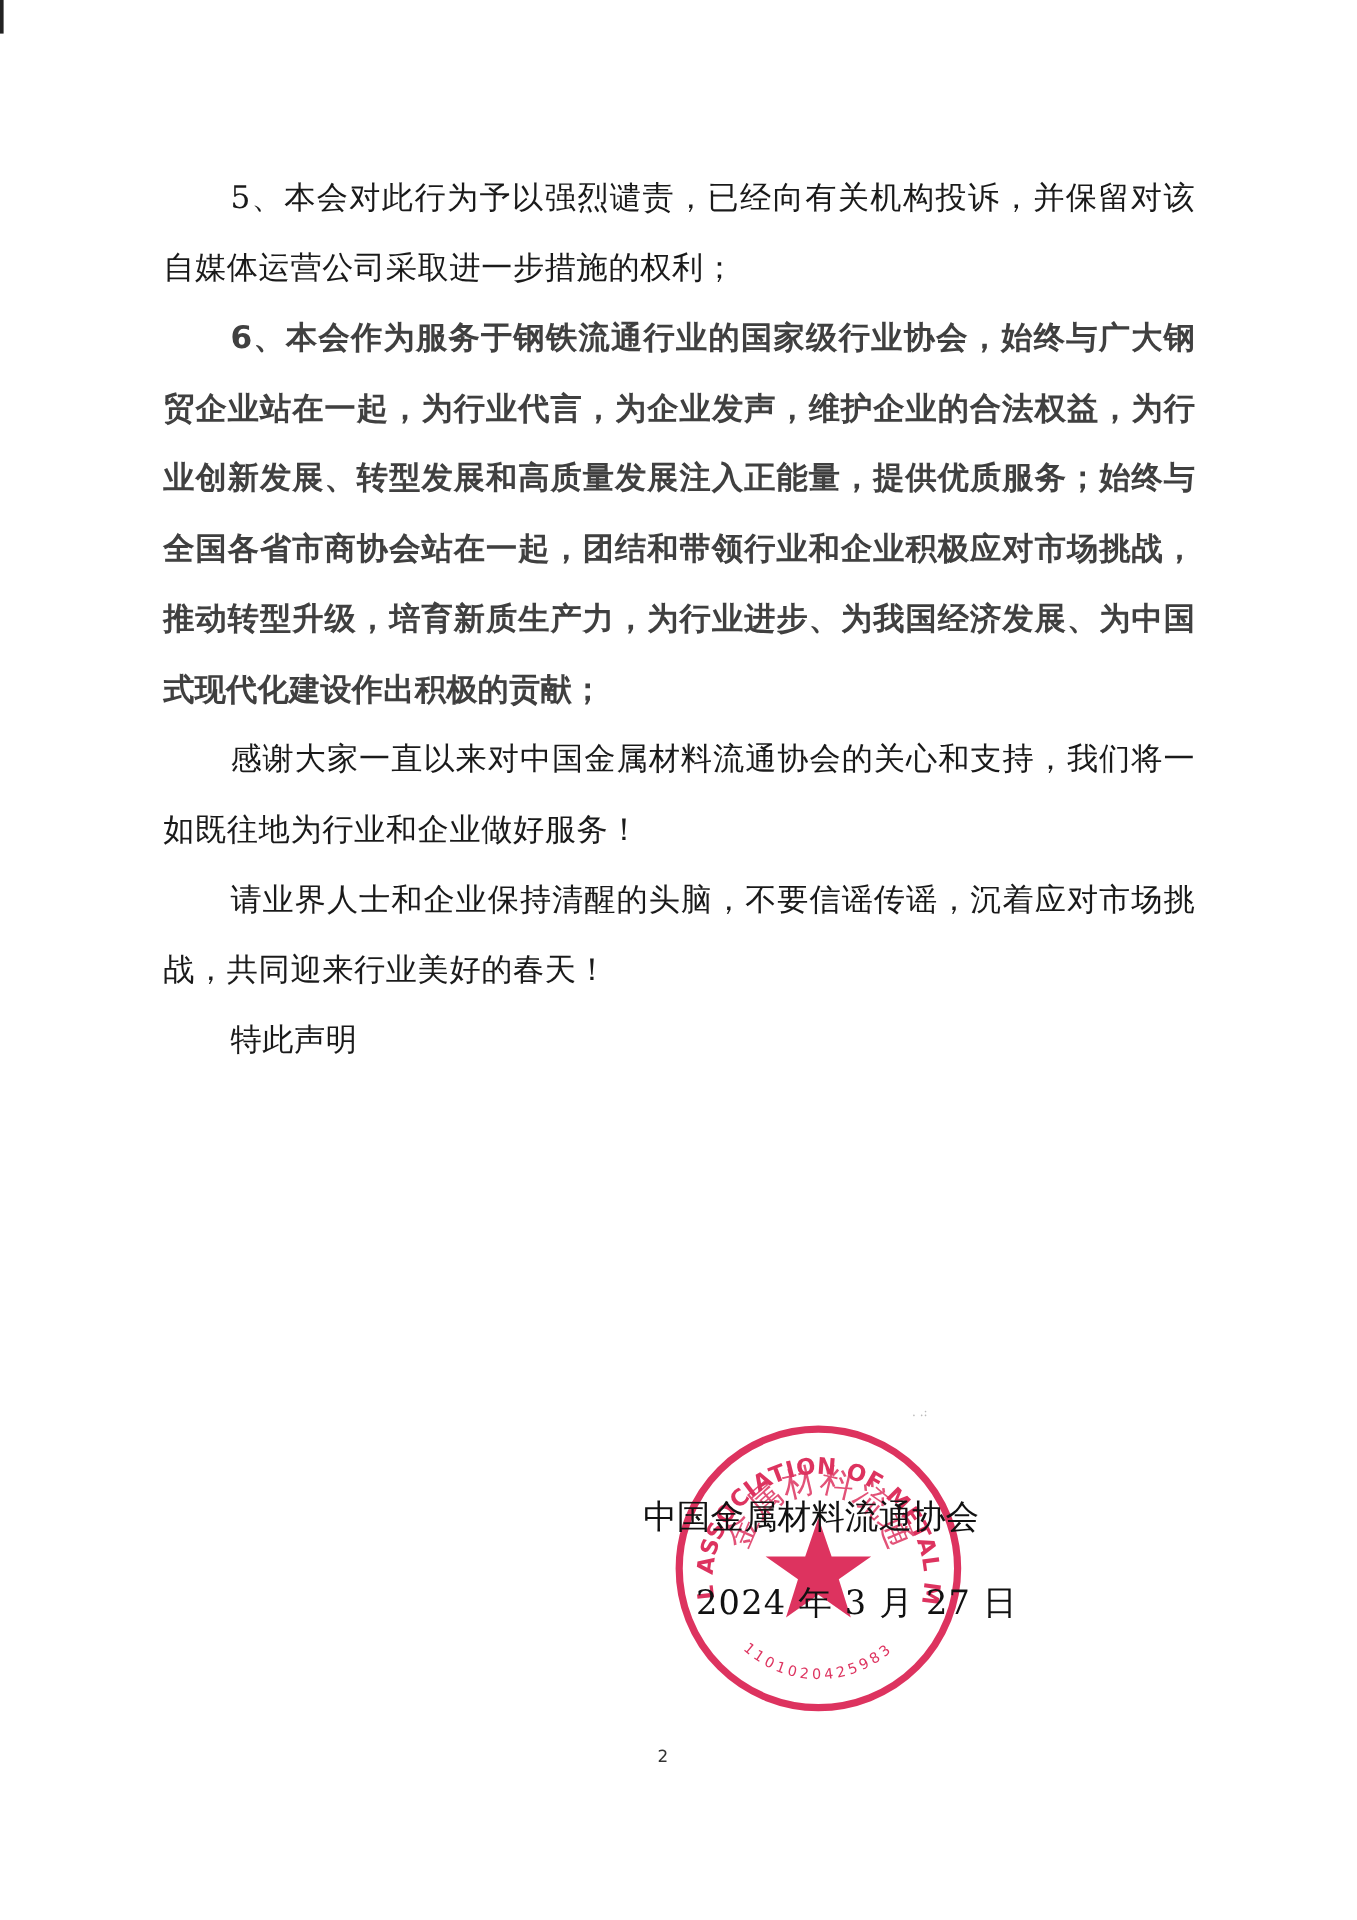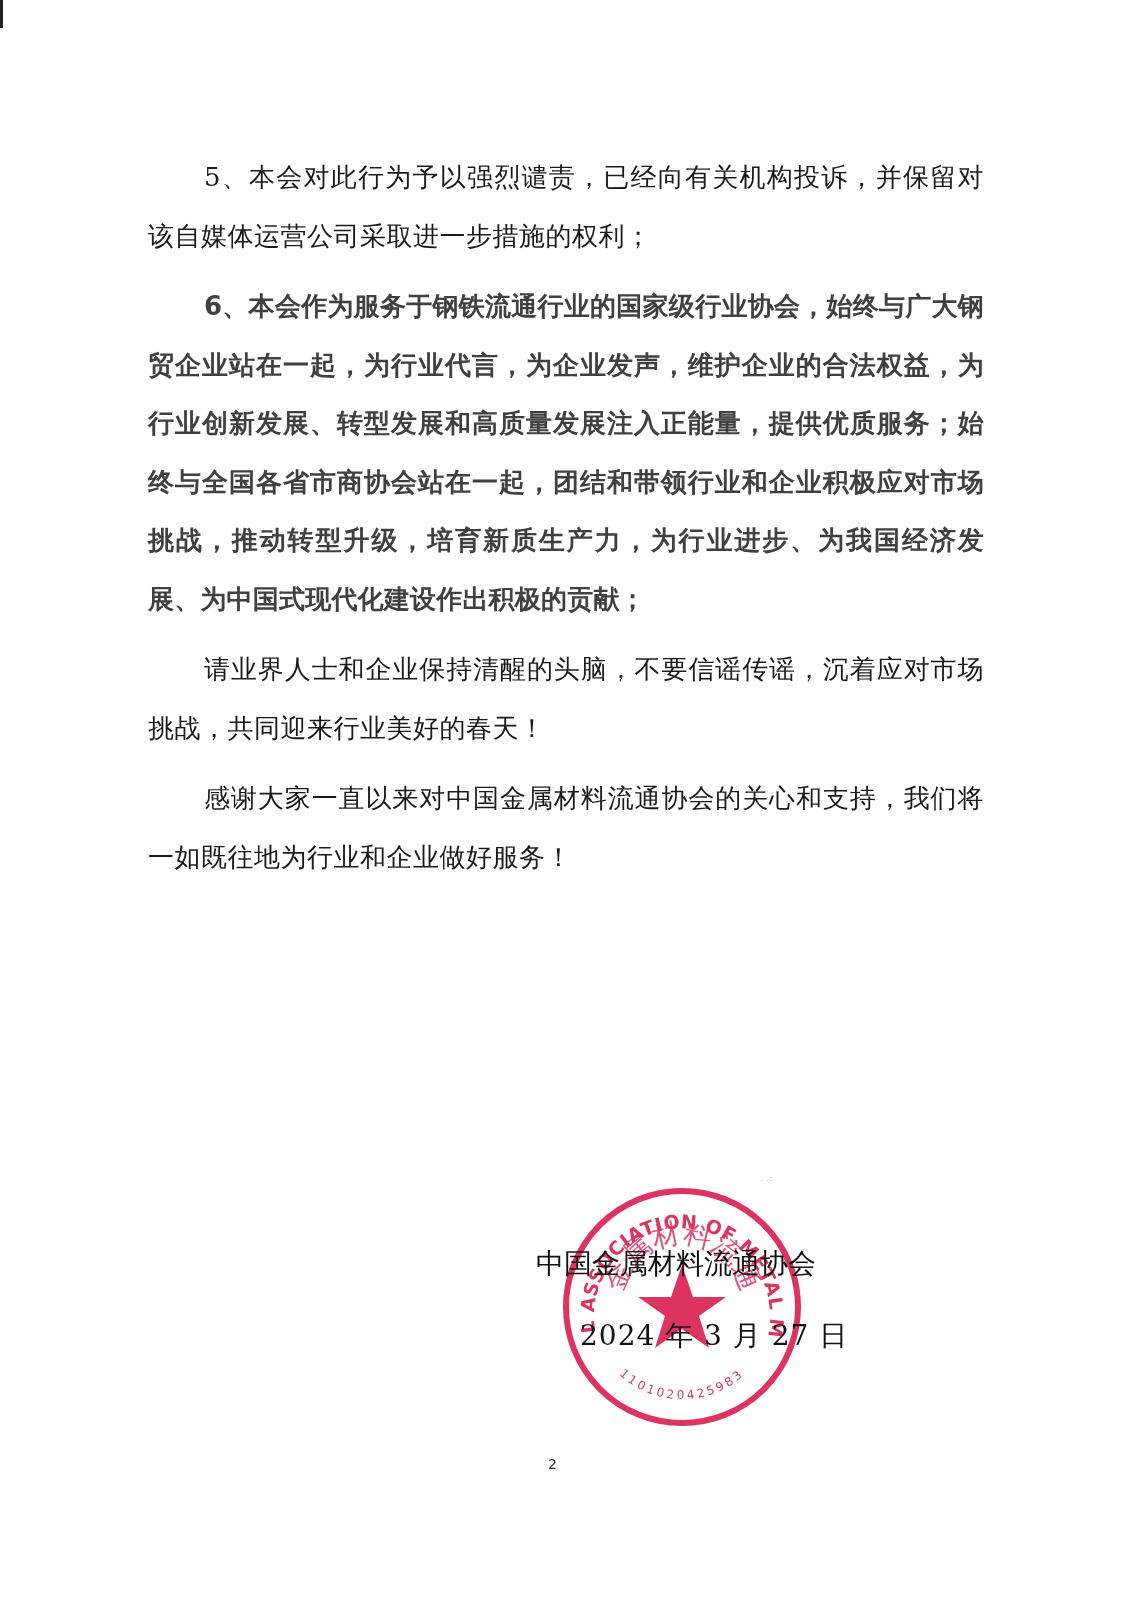--- a/index.html
+++ b/index.html
@@ -25,21 +25,21 @@
     }
     .page {
       position: absolute;
       left: 136px;
       top: 136px;
       width: 860px;
     }
     .para {
       font-size: 26px;
       line-height: 58.5px;
-      margin: 12px;
+      margin: 0;
       text-align: justify;
       text-indent: 56px;
       letter-spacing: 0.5px;
     }
     .para.bold {
       font-family: "DejaVu Sans", "Liberation Sans", sans-serif;
       font-weight: bold;
       color: #404040;
       letter-spacing: 0.2px;
     }
@@ -95,22 +95,23 @@
     }
   </style>
 </head>
 <body>
 
 <div class="left-edge"></div>
 
 <div class="page">
   <p class="para">5、本会对此行为予以强烈谴责，已经向有关机构投诉，并保留对该自媒体运营公司采取进一步措施的权利；</p>
   <p class="para bold">6、本会作为服务于钢铁流通行业的国家级行业协会，始终与广大钢贸企业站在一起，为行业代言，为企业发声，维护企业的合法权益，为行业创新发展、转型发展和高质量发展注入正能量，提供优质服务；始终与全国各省市商协会站在一起，团结和带领行业和企业积极应对市场挑战，推动转型升级，培育新质生产力，为行业进步、为我国经济发展、为中国式现代化建设作出积极的贡献；</p>
+  <p class="para">感谢大家一直以来对中国金属材料流通协会的关心和支持，我们将一如既往地为行业和企业做好服务！</p>
   <p class="para">请业界人士和企业保持清醒的头脑，不要信谣传谣，沉着应对市场挑战，共同迎来行业美好的春天！</p>
-  <p class="para">感谢大家一直以来对中国金属材料流通协会的关心和支持，我们将一如既往地为行业和企业做好服务！</p>
+  <p class="para closing">特此声明</p>
 </div>
 
 <div class="specks">. .:</div>
 
 <svg class="stamp" viewBox="0 0 244 244" xmlns="http://www.w3.org/2000/svg">
   <defs>
     <path id="sealArcTop" d="M 36 150 A 88 88 0 1 1 208 150"></path>
     <path id="sealArcInner" d="M 62 118 A 60 60 0 0 1 182 118"></path>
     <path id="sealArcBottom" d="M 52 182 A 92 92 0 0 0 192 182"></path>
   </defs>

